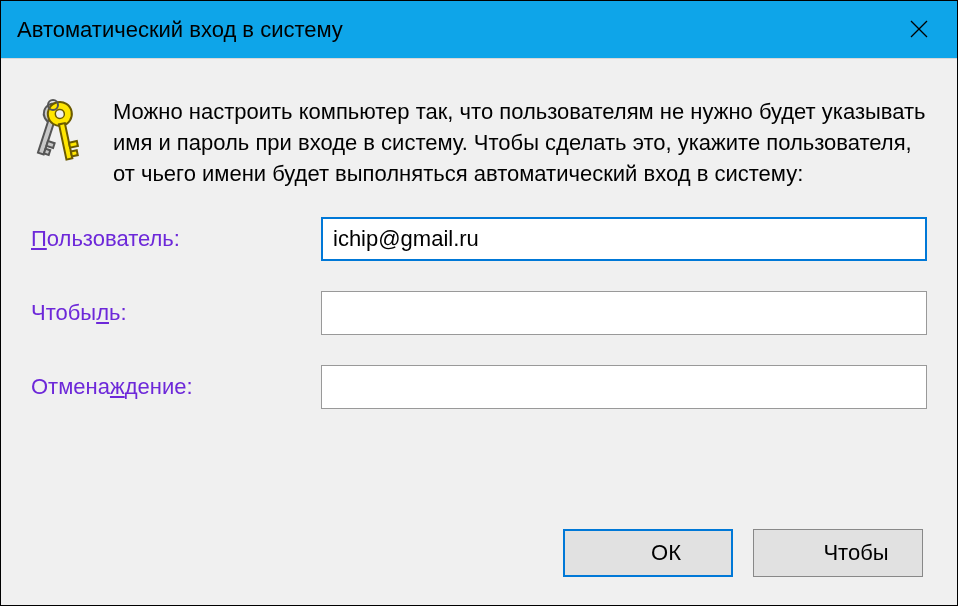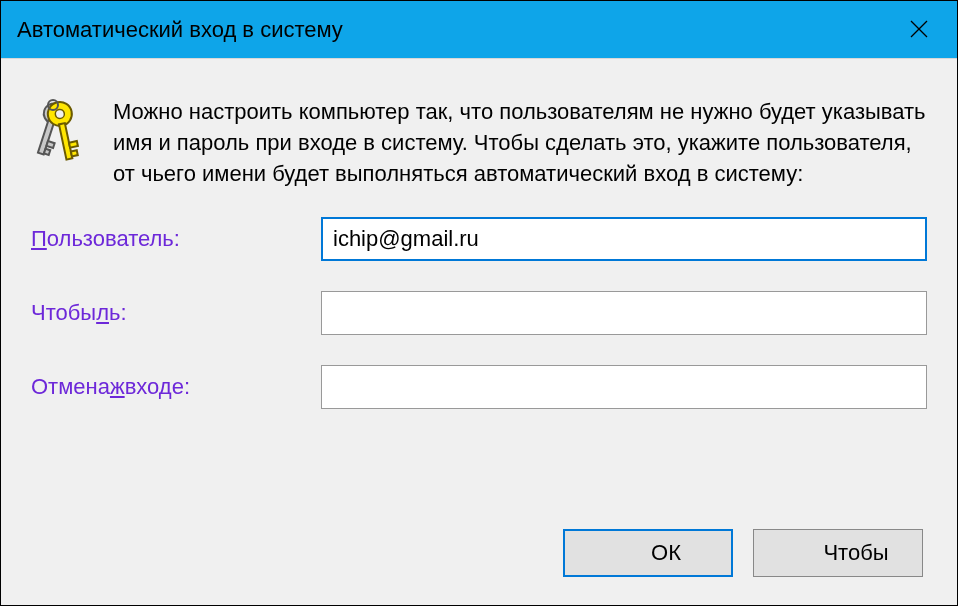--- a/index.html
+++ b/index.html
@@ -162,21 +162,21 @@
       <div class="form-label"><span></span><span class="underline">П</span><span>ользователь:</span></div>
       <input type="text" class="form-input focused" value="ichip@gmail.ru" style="">
     </div>
 
     <div class="form-row">
       <div class="form-label"><span>Чтобы</span><span class="underline">л</span><span>ь:</span></div>
       <input type="password" class="form-input" value="" style="">
     </div>
 
     <div class="form-row">
-      <div class="form-label"><span>Отмена</span><span class="underline">ж</span><span>входе:</span></div>
+      <div class="form-label"><span>Отмена</span><span class="underline">ж</span><span>дение:</span></div>
       <input type="password" class="form-input" value="" style="">
     </div>
 
     <div class="button-row">
       <button class="btn default">ОК</button>
       <button class="btn">Чтобы</button>
     </div>
   </div>
 </div>
 

